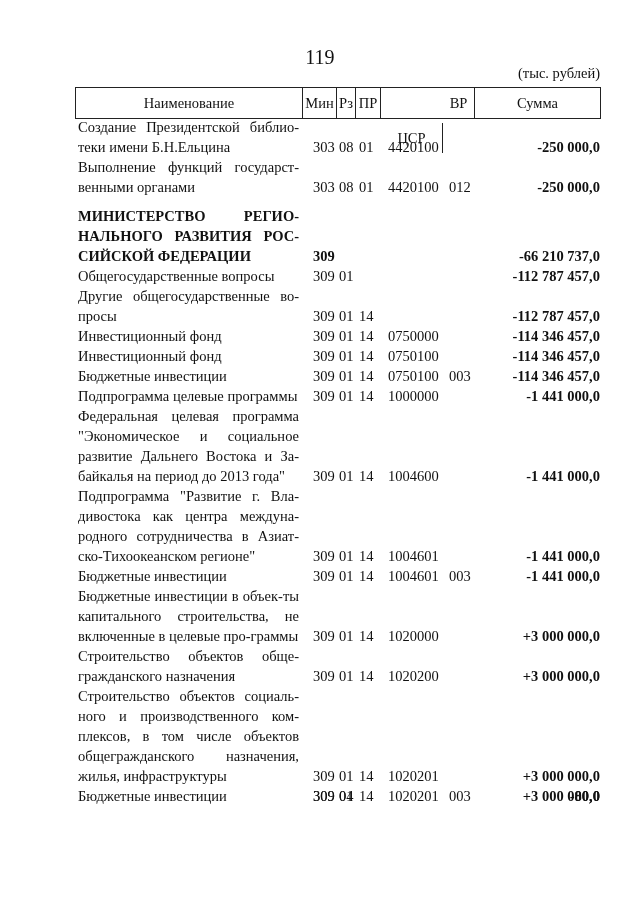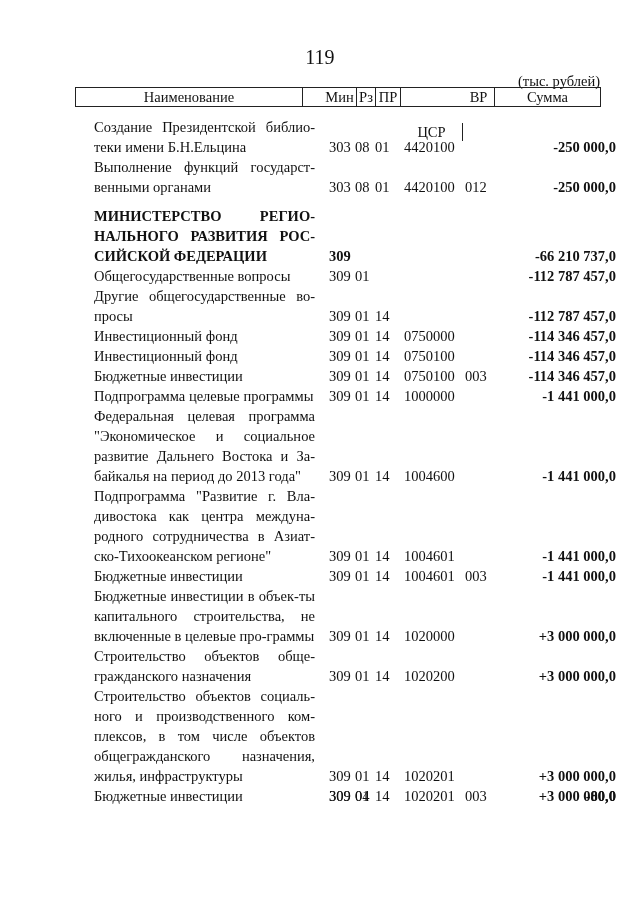--- a/index.html
+++ b/index.html
@@ -1,27 +1,27 @@
 <!DOCTYPE html>
 <html><head>
 <meta charset="utf-8">
 <style>
   html, body { margin: 0; padding: 0; background: #ffffff; }
   body { width: 640px; height: 900px; position: relative; overflow: hidden;
          font-family: "Liberation Serif", "DejaVu Serif", serif; color: #111; }
   .page-num { position: absolute; top: 46px; left: 0; width: 640px; text-align: center; font-size: 20px; }
-  .units { position: absolute; top: 65px; right: 40px; font-size: 14.5px; margin-top: 8px; }
-  .hdr { position: absolute; top: 87px; left: 75px; width: 526px; height: 20px;
+  .units { position: absolute; top: 65px; right: 40px; font-size: 14.5px; }
+  .hdr { position: absolute; top: 87px; left: 75px; width: 526px; height: 32px;
          border-top: 1.5px solid #222; border-bottom: 1.5px solid #222; border-left: 1px solid #222; border-right: 1px solid #222;
          box-sizing: border-box; display: flex; font-size: 14.5px; }
   .hdr > div { box-sizing: border-box; display: flex; align-items: center; justify-content: center; border-right: 1px solid #222; height: 100%; }
   .hdr > div:last-child { border-right: none; }
-  .c-name { width: 227px; } .c-min { width: 34px; margin-left: 20px; } .c-rz { width: 19px; } .c-pr { width: 25px; }
+  .c-name { width: 227px; } .c-min { width: 34px; } .c-rz { width: 19px; } .c-pr { width: 25px; }
   .c-csr { width: 62px; margin-top: 35px; } .c-vr { width: 32px; } .c-sum { flex: 1; }
-  .rows { position: absolute; top: 117px; left: 16px; width: 520px; }
+  .rows { position: absolute; top: 117px; left: 0; width: 520px; }
   .row { position: relative; width: 640px; font-size: 14.5px; line-height: 20px; }
   .row .name { margin-left: 78px; width: 221px; text-align: justify; text-align-last: left; hyphens: manual; }
   .row .codes { position: absolute; bottom: 0; left: 313px; height: 20px; white-space: nowrap; }
   .row .codes span { position: absolute; top: 0; }
   .k-min { left: 0; } .k-rz { left: 26px; } .k-pr { left: 46px; } .k-csr { left: 75px; } .k-vr { left: 136px; }
   .row .sum { position: absolute; bottom: 0; right: 40px; height: 20px; text-align: right; white-space: nowrap; font-weight: bold; }
   .row.bold { font-weight: bold; }
   .gap { height: 9px; }
 </style>
 </head>

